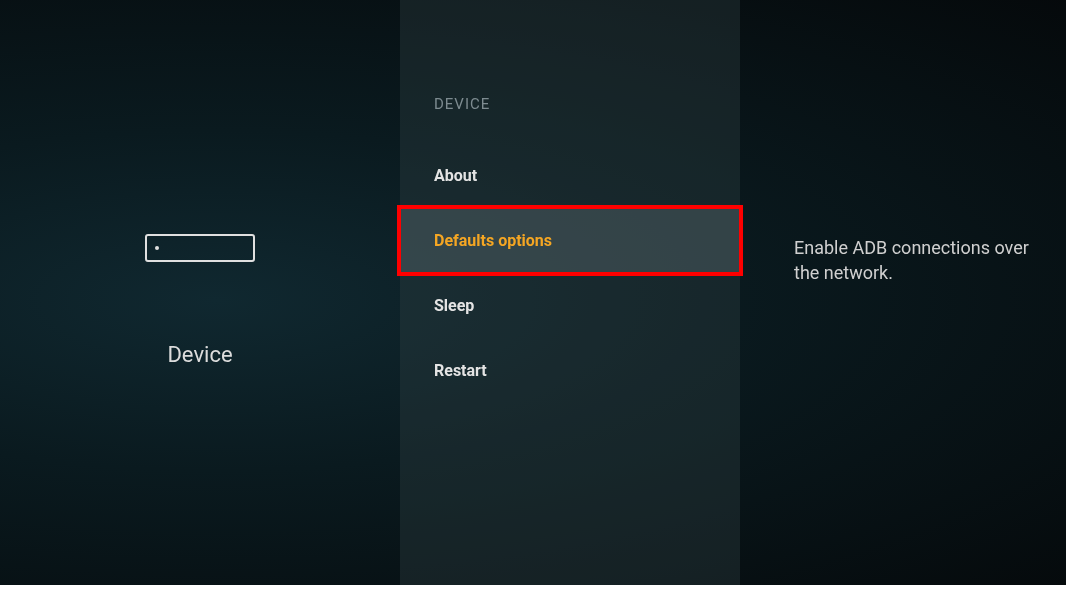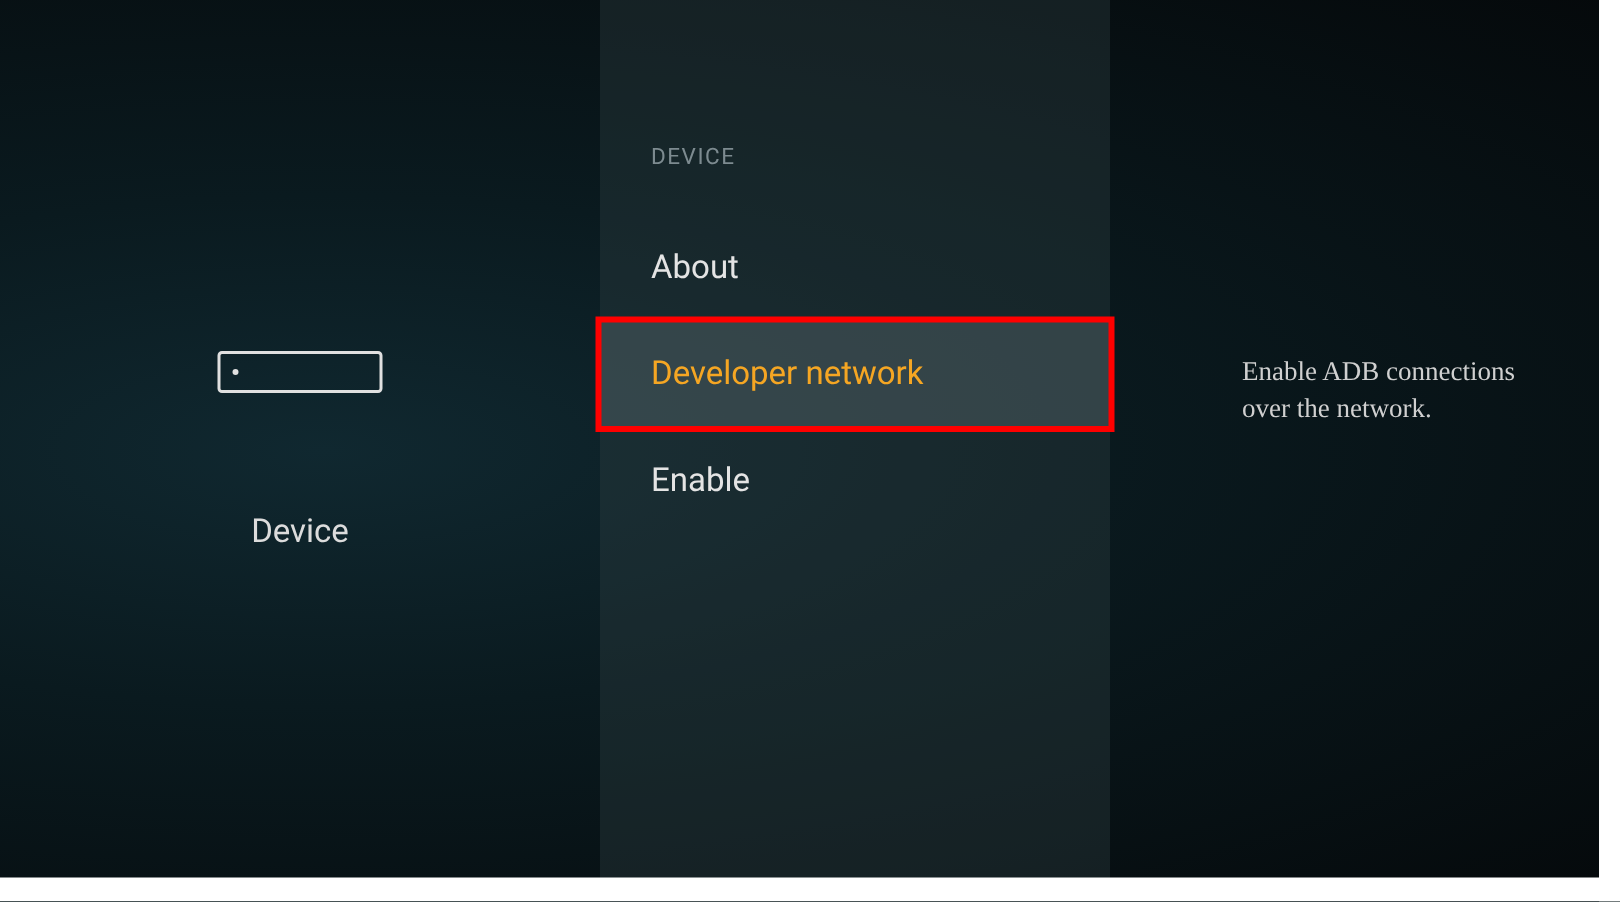--- a/index.html
+++ b/index.html
@@ -60,45 +60,44 @@
     }
     .section-header {
       color: #7d8b90;
       font-size: 15px;
       letter-spacing: 1px;
       padding-left: 34px;
       margin-bottom: 30px;
     }
     .menu-item {
       color: #e4e4e4;
-      font-size: 22px;
+      font-size: 16px;
       padding: 23px 34px;
       cursor: pointer;
-      font-weight: 400;
+      font-weight: 700;
     }
     .menu-item.selected {
       background: rgba(80, 95, 100, 0.5);
       color: #f5a623;
       position: relative;
     }
     .highlight-box {
       position: absolute;
       top: -3px;
       left: -3px;
       right: -3px;
       bottom: -3px;
       border: 4px solid #ff0000;
       pointer-events: none;
     }
     .right-panel {
       flex: 1;
       padding-top: 235px;
-      padding-left: 88px;
+      padding-left: 54px;
       padding-right: 50px;
-      font-family: Liberation Serif, serif;
     }
     .description {
       color: #d0d0d0;
       font-size: 18px;
       line-height: 1.4;
     }
     .bottom-bar {
       position: absolute;
       bottom: 0;
       left: 0;
@@ -127,29 +126,32 @@
   </div>
 
   <div class="middle-panel">
     <div class="section-header">DEVICE</div>
 
     <div class="menu-item">
       <span>About</span>
     </div>
 
     <div class="menu-item selected">
-      <span>Developer network</span>
+      <span>Defaults options</span>
       <div class="highlight-box"></div>
     </div>
 
 
     <div class="menu-item">
-      <span>Enable</span>
+      <span>Sleep</span>
     </div>
 
+    <div class="menu-item">
+      <span>Restart</span>
+    </div>
 
   </div>
 
   <div class="right-panel">
     <div class="description">Enable ADB connections over the network.</div>
   </div>
 </div>
 
 <div class="bottom-bar"></div>
 <div class="right-bar"></div>

